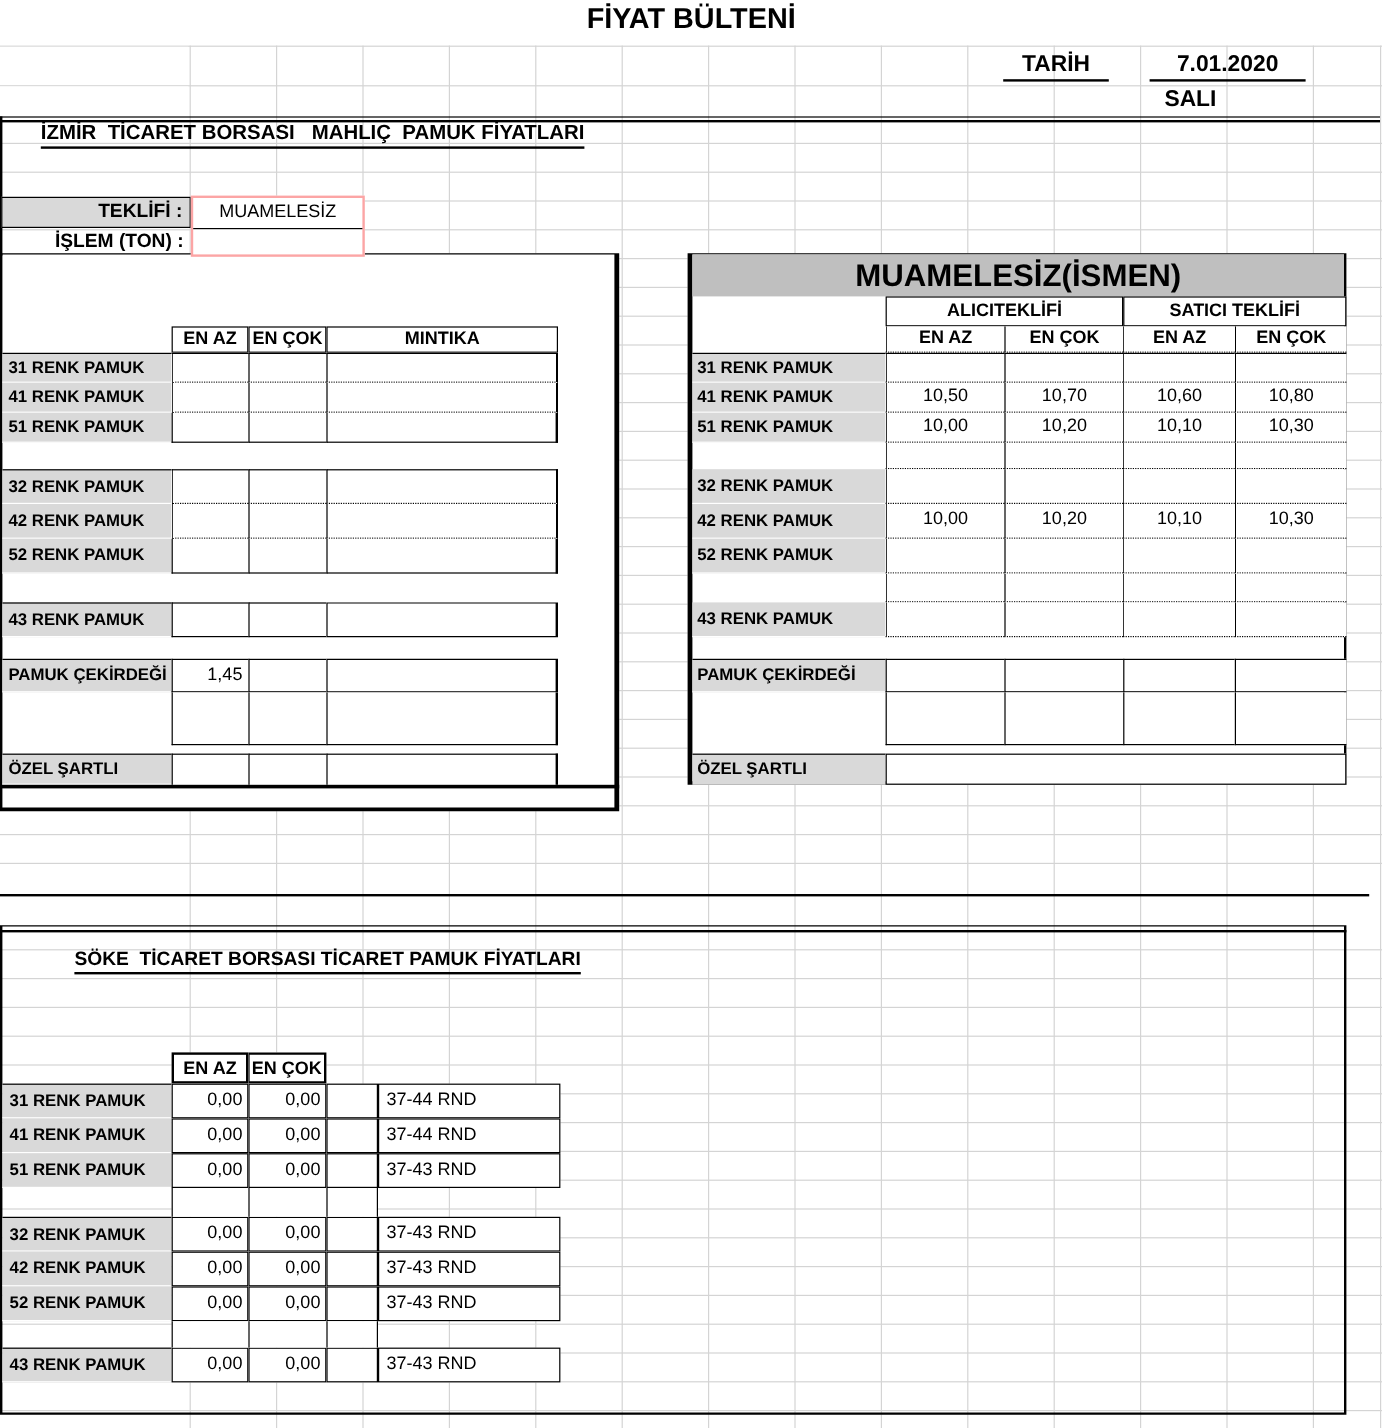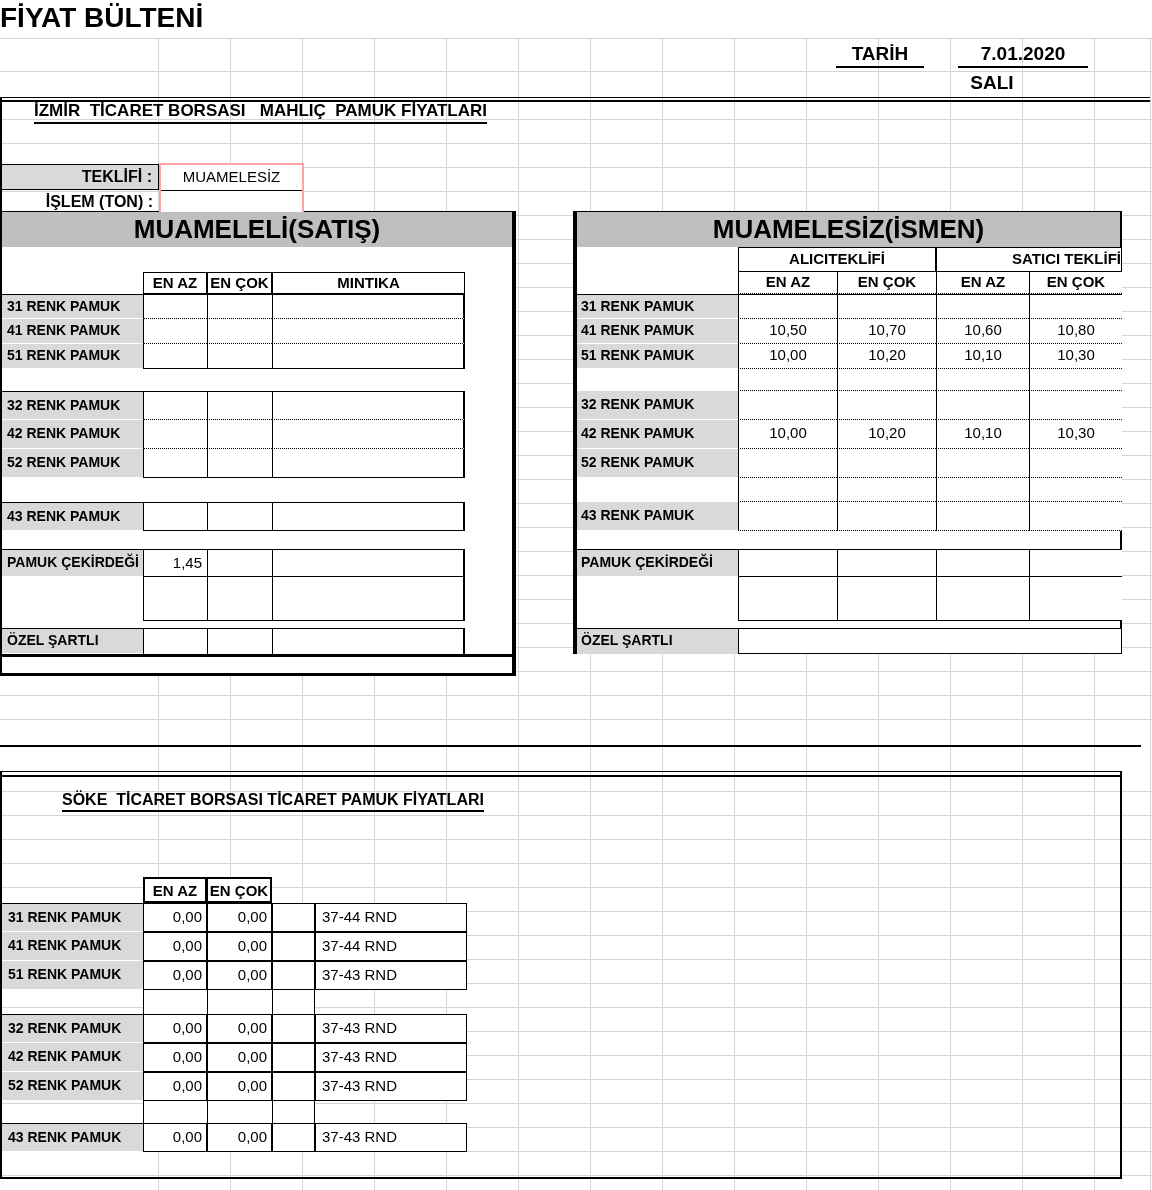--- a/index.html
+++ b/index.html
@@ -1,21 +1,21 @@
 <!DOCTYPE html>
 <html><head>
 <meta charset="utf-8">
 <style>
   html,body{margin:0;padding:0;background:#fff;}
   #sheet{position:relative;width:1152px;height:1190px;background:#fff;
          font-family:"Liberation Sans",sans-serif;color:#000;overflow:hidden;}
   .abs{position:absolute;box-sizing:border-box;}
   .gl{position:absolute;background:#d4d4d4;z-index:1;}
   .cover{position:absolute;background:#fff;z-index:2;}
-  .title{left:0;top:2px;width:1152px;text-align:left;font-size:28px;font-weight:bold;z-index:6;}
+  .title{left:0;top:2px;width:1152px;text-align:center;font-size:24px;font-weight:bold;z-index:6;}
   .tarih{left:836px;top:41px;width:88px;height:27px;line-height:25px;text-align:center;
          font-size:19px;font-weight:bold;border-bottom:2px solid #000;z-index:6;}
   .dateval{left:958px;top:41px;width:130px;height:27px;line-height:25px;text-align:center;
          font-size:19px;font-weight:bold;border-bottom:2px solid #000;z-index:6;}
   .dayval{left:950px;top:70px;width:84px;height:25px;line-height:25px;text-align:center;
          font-size:19px;font-weight:bold;z-index:6;}
   .izmirhdr{left:34px;top:101px;font-size:17px;font-weight:bold;border-bottom:2px solid #000;
          padding-bottom:1px;white-space:pre;z-index:6;}
   .piyasa{left:1px;top:164px;width:158px;height:26px;border:1px solid #000;text-align:right;
          padding-right:6px;font-size:16px;font-weight:bold;line-height:24px;z-index:4;}
@@ -54,21 +54,20 @@
   <div class="abs lvert"></div>
 
   <div class="abs izmirhdr">İZMİR  TİCARET BORSASI   MAHLIÇ  PAMUK FİYATLARI</div>
   <div class="abs piyasa" style="background: rgb(217, 217, 217);">TEKLİFİ :</div>
   <div class="abs islem">İŞLEM (TON) :</div>
   <div class="abs valbox">
     <div class="valtop">MUAMELESİZ</div>
   </div>
 
   <div class="abs leftbox"></div>
-  <div class="abs leftbar" style="background: rgb(191, 191, 191);">MUAMELELİ(SATIŞ)</div>
   <div class="abs rightbox"></div>
   <div class="abs rightbar" style="background: rgb(191, 191, 191);">MUAMELESİZ(İSMEN)</div>
 
   <div class="abs rule745"></div>
   <div class="abs bottombox"></div>
   <div class="abs btm2"></div>
   <div class="abs sokehdr">SÖKE  TİCARET BORSASI TİCARET PAMUK FİYATLARI</div>
 <div class="gl" style="position: absolute; box-sizing: border-box; left: 158px; top: 38px; width: 1px; height: 1152px;"></div>
     <div class="gl" style="position: absolute; box-sizing: border-box; left: 230px; top: 38px; width: 1px; height: 1152px;"></div>
     <div class="gl" style="position: absolute; box-sizing: border-box; left: 302px; top: 38px; width: 1px; height: 1152px;"></div>
@@ -168,21 +167,21 @@
     <div style="position: absolute; box-sizing: border-box; left: 272px; top: 549px; width: 193px; height: 28px; z-index: 4; font-size: 15px; white-space: nowrap; line-height: 25px; border-width: 1px 2px 1px 1px; border-style: solid; border-color: rgb(0, 0, 0); background: rgb(255, 255, 255); text-align: right; padding-right: 5px;"></div>
     <div style="position: absolute; box-sizing: border-box; left: 2px; top: 628px; width: 141px; height: 26px; z-index: 4; white-space: nowrap; line-height: 23px; background: rgb(217, 217, 217); font-weight: bold; font-size: 14px; padding-left: 5px; border-bottom: 1px solid rgb(255, 255, 255); border-top: 1px solid rgb(0, 0, 0);">ÖZEL ŞARTLI</div>
     <div style="position: absolute; box-sizing: border-box; left: 143px; top: 628px; width: 64px; height: 26px; z-index: 4; font-size: 15px; white-space: nowrap; line-height: 23px; border-left: 1px solid rgb(0, 0, 0); background: rgb(255, 255, 255); border-top: 1px solid rgb(0, 0, 0); text-align: right; padding-right: 5px;"></div>
     <div style="position: absolute; box-sizing: border-box; left: 207px; top: 628px; width: 65px; height: 26px; z-index: 4; font-size: 15px; white-space: nowrap; line-height: 23px; border-left: 1px solid rgb(0, 0, 0); background: rgb(255, 255, 255); border-top: 1px solid rgb(0, 0, 0); text-align: right; padding-right: 5px;"></div>
     <div style="position: absolute; box-sizing: border-box; left: 272px; top: 628px; width: 193px; height: 26px; z-index: 4; font-size: 15px; white-space: nowrap; line-height: 23px; border-left: 1px solid rgb(0, 0, 0); background: rgb(255, 255, 255); border-right: 2px solid rgb(0, 0, 0); border-top: 1px solid rgb(0, 0, 0); text-align: right; padding-right: 5px;"></div>
     <div style="position: absolute; box-sizing: border-box; left: 143px; top: 577px; width: 64px; height: 44px; z-index: 4; font-size: 15px; white-space: nowrap; line-height: 41px; border-left: 1px solid rgb(0, 0, 0); background: rgb(255, 255, 255); border-bottom: 1px solid rgb(0, 0, 0);"></div>
     <div style="position: absolute; box-sizing: border-box; left: 207px; top: 577px; width: 65px; height: 44px; z-index: 4; font-size: 15px; white-space: nowrap; line-height: 41px; border-left: 1px solid rgb(0, 0, 0); background: rgb(255, 255, 255); border-bottom: 1px solid rgb(0, 0, 0);"></div>
     <div style="position: absolute; box-sizing: border-box; left: 272px; top: 577px; width: 193px; height: 44px; z-index: 4; font-size: 15px; white-space: nowrap; line-height: 41px; border-left: 1px solid rgb(0, 0, 0); background: rgb(255, 255, 255); border-bottom: 1px solid rgb(0, 0, 0); border-right: 2px solid rgb(0, 0, 0);"></div>
     <div style="position: absolute; box-sizing: border-box; left: 0px; top: 654px; width: 516px; height: 3px; background: rgb(0, 0, 0); z-index: 5;"></div>
     <div style="position: absolute; box-sizing: border-box; left: 738px; top: 247px; width: 198px; height: 25px; z-index: 4; font-size: 15px; white-space: nowrap; line-height: 22px; border: 1px solid rgb(0, 0, 0); font-weight: bold; text-align: center; background: rgb(255, 255, 255);">ALICITEKLİFİ</div>
-    <div style="position: absolute; box-sizing: border-box; left: 936px; top: 247px; width: 186px; height: 25px; z-index: 4; font-size: 15px; white-space: nowrap; line-height: 22px; border: 1px solid rgb(0, 0, 0); font-weight: bold; text-align: right; background: rgb(255, 255, 255);">SATICI TEKLİFİ</div>
+    <div style="position: absolute; box-sizing: border-box; left: 936px; top: 247px; width: 186px; height: 25px; z-index: 4; font-size: 15px; white-space: nowrap; line-height: 22px; border: 1px solid rgb(0, 0, 0); font-weight: bold; text-align: center; background: rgb(255, 255, 255);">SATICI TEKLİFİ</div>
     <div style="position: absolute; box-sizing: border-box; left: 738px; top: 272px; width: 99px; height: 22px; z-index: 4; font-size: 15px; white-space: nowrap; line-height: 19px; border-left: 1px solid rgb(0, 0, 0); border-bottom: 1px dotted rgb(0, 0, 0); font-weight: bold; text-align: center; background: rgb(255, 255, 255);">EN AZ</div>
     <div style="position: absolute; box-sizing: border-box; left: 837px; top: 272px; width: 99px; height: 22px; z-index: 4; font-size: 15px; white-space: nowrap; line-height: 19px; border-left: 1px solid rgb(0, 0, 0); border-bottom: 1px dotted rgb(0, 0, 0); font-weight: bold; text-align: center; background: rgb(255, 255, 255);">EN ÇOK</div>
     <div style="position: absolute; box-sizing: border-box; left: 936px; top: 272px; width: 93px; height: 22px; z-index: 4; font-size: 15px; white-space: nowrap; line-height: 19px; border-left: 1px solid rgb(0, 0, 0); border-bottom: 1px dotted rgb(0, 0, 0); font-weight: bold; text-align: center; background: rgb(255, 255, 255);">EN AZ</div>
     <div style="position: absolute; box-sizing: border-box; left: 1029px; top: 272px; width: 93px; height: 22px; z-index: 4; font-size: 15px; white-space: nowrap; line-height: 19px; border-left: 1px solid rgb(0, 0, 0); border-bottom: 1px dotted rgb(0, 0, 0); font-weight: bold; text-align: center; background: rgb(255, 255, 255);">EN ÇOK</div>
     <div style="position: absolute; box-sizing: border-box; left: 577px; top: 294px; width: 161px; height: 25px; z-index: 4; white-space: nowrap; line-height: 22px; background: rgb(217, 217, 217); font-weight: bold; font-size: 14px; padding-left: 4px; border-bottom: 1px solid rgb(255, 255, 255); border-top: 1px solid rgb(0, 0, 0);">31 RENK PAMUK</div>
     <div style="position: absolute; box-sizing: border-box; left: 738px; top: 294px; width: 99px; height: 25px; z-index: 4; font-size: 15px; white-space: nowrap; line-height: 22px; border-left: 1px solid rgb(0, 0, 0); background: rgb(255, 255, 255); border-top: 1px solid rgb(0, 0, 0); border-bottom: 1px dotted rgb(0, 0, 0); text-align: center;"></div>
     <div style="position: absolute; box-sizing: border-box; left: 837px; top: 294px; width: 99px; height: 25px; z-index: 4; font-size: 15px; white-space: nowrap; line-height: 22px; border-left: 1px solid rgb(0, 0, 0); background: rgb(255, 255, 255); border-top: 1px solid rgb(0, 0, 0); border-bottom: 1px dotted rgb(0, 0, 0); text-align: center;"></div>
     <div style="position: absolute; box-sizing: border-box; left: 936px; top: 294px; width: 93px; height: 25px; z-index: 4; font-size: 15px; white-space: nowrap; line-height: 22px; border-left: 1px solid rgb(0, 0, 0); background: rgb(255, 255, 255); border-top: 1px solid rgb(0, 0, 0); border-bottom: 1px dotted rgb(0, 0, 0); text-align: center;"></div>
     <div style="position: absolute; box-sizing: border-box; left: 1029px; top: 294px; width: 93px; height: 25px; z-index: 4; font-size: 15px; white-space: nowrap; line-height: 22px; border-left: 1px solid rgb(0, 0, 0); background: rgb(255, 255, 255); border-top: 1px solid rgb(0, 0, 0); border-bottom: 1px dotted rgb(0, 0, 0); text-align: center;"></div>
     <div style="position: absolute; box-sizing: border-box; left: 577px; top: 319px; width: 161px; height: 25px; z-index: 4; white-space: nowrap; line-height: 22px; background: rgb(217, 217, 217); font-weight: bold; font-size: 14px; padding-left: 4px; border-bottom: 1px solid rgb(255, 255, 255);">41 RENK PAMUK</div>

